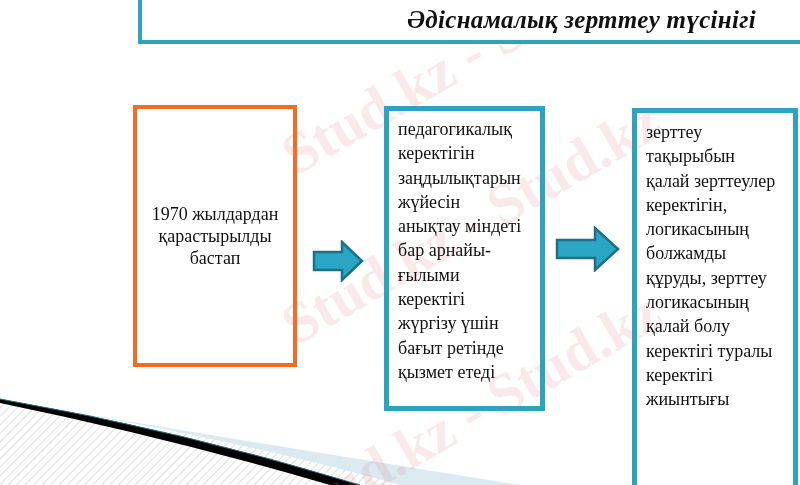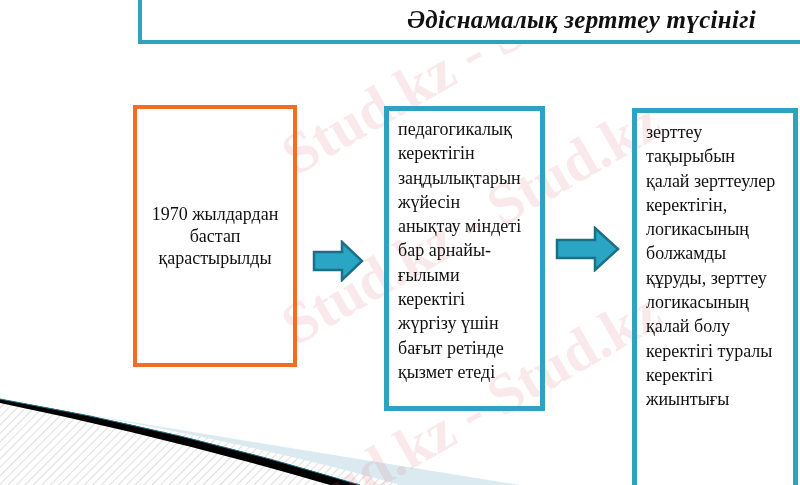--- a/index.html
+++ b/index.html
@@ -68,22 +68,22 @@
   <span class="wm-text" style="left:270px; top:490px;">Stud.kz - Stud.kz</span>
 </div>
 
 <div class="title-box">
   <span class="title-text">Әдіснамалық зерттеу түсінігі</span>
 </div>
 
 <div class="box box-orange">
   <div class="lines">
     <span class="line">1970 жылдардан</span>
+    <span class="line">қарастырылды</span>
     <span class="line">бастап</span>
-    <span class="line">қарастырылды</span>
   </div>
 </div>
 
 <svg class="arrow" style="left:312px; top:240px;" width="52" height="42" viewBox="0 0 52 42">
   <path d="M2,12 L30,12 L30,2 L50,21 L30,40 L30,30 L2,30 Z" fill="#2aa6c4" stroke="#1c6f86" stroke-width="2.5" stroke-linejoin="miter"></path>
 </svg>
 
 <div class="box box-blue box-mid">
   <span class="line">педагогикалық</span>
   <span class="line">керектігін</span>

